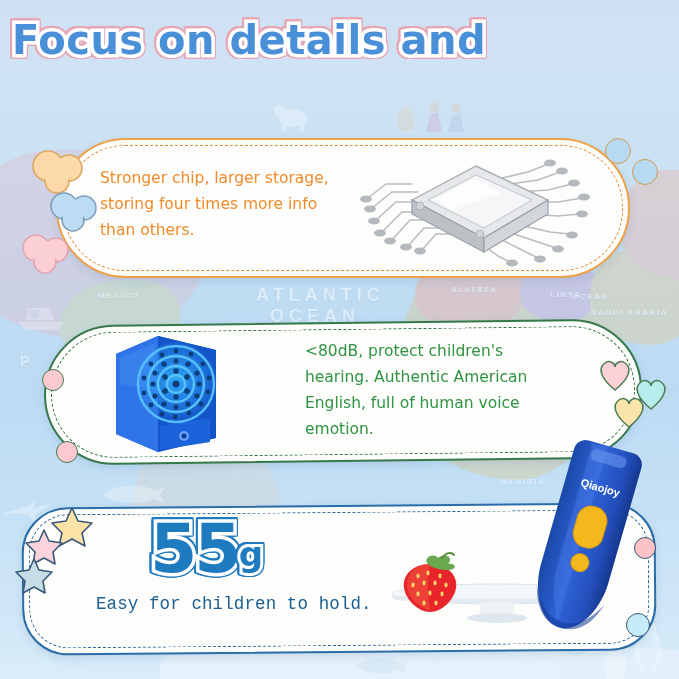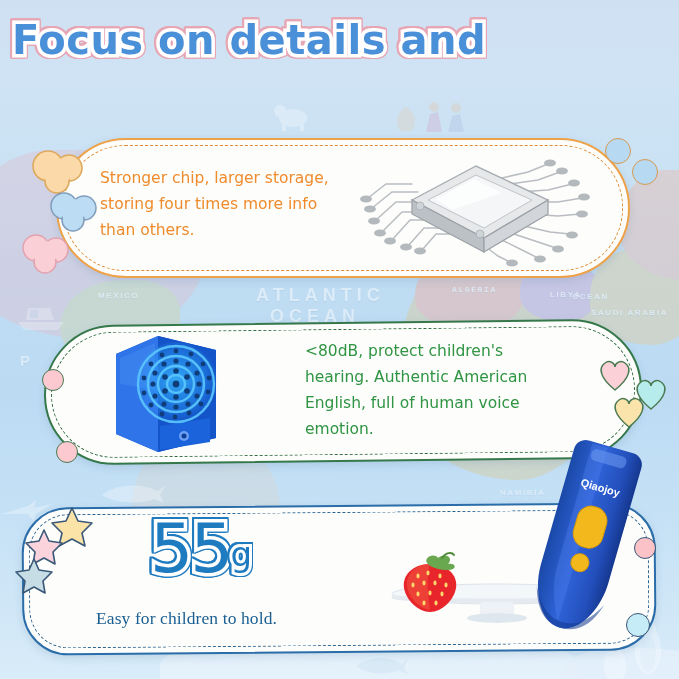--- a/index.html
+++ b/index.html
@@ -84,39 +84,39 @@
     font-family:"DejaVu Sans", sans-serif;
     font-weight:normal;
     line-height:26px;
     white-space:pre-line;
   }
   #p1-text { left:100px; top:165px; width:265px; font-size:15.5px; color:#ef8b2c; }
   #p2-text { left:305px; top:338px; width:290px; font-size:15.5px; color:#2f9443; }
 
   #p3-weight {
     position:absolute; left:150px; top:516px; z-index:7;
-    font-family:"DejaVu Sans", sans-serif; font-weight:normal;
+    font-family:"DejaVu Sans", sans-serif; font-weight:bold;
   }
   .w-num {
     font-size:68px; line-height:66px; color:#1f7bc0;
     -webkit-text-stroke:7px #ffffff; paint-order:stroke fill;
     filter: drop-shadow(1.4px 0 0 #1f7bc0) drop-shadow(-1.4px 0 0 #1f7bc0)
             drop-shadow(0 1.4px 0 #1f7bc0) drop-shadow(0 -1.4px 0 #1f7bc0);
     letter-spacing:-3px;
   }
   .w-unit {
     font-size:34px; color:#1f7bc0;
     -webkit-text-stroke:6px #ffffff; paint-order:stroke fill;
     filter: drop-shadow(1.2px 0 0 #1f7bc0) drop-shadow(-1.2px 0 0 #1f7bc0)
             drop-shadow(0 1.2px 0 #1f7bc0) drop-shadow(0 -1.2px 0 #1f7bc0);
     vertical-align:super;
   }
   #p3-caption {
-    position:absolute; left:96px; top:608px; z-index:7;
-    font-family:Liberation Serif, serif;
+    position:absolute; left:96px; top:594px; z-index:7;
+    font-family:Liberation Mono, monospace;
     font-size:17.5px; color:#1b5f92; letter-spacing:.1px;
   }
 
   
   .decor { position:absolute; z-index:8; }
   .dot { border-radius:50%; }
 
   
   #chip-art { position:absolute; left:352px; top:148px; width:250px; height:120px; z-index:6; }
 
@@ -151,21 +151,21 @@
     <div class="landmass" style="left:160px;top:630px;width:420px;height:70px;background:#f2f7fb;opacity:.85;border-radius:50% 50% 20% 20%;"></div>
     <div class="landmass" style="left:560px;top:648px;width:160px;height:55px;background:#eef5fb;opacity:.85;"></div>
 
     <div class="maplabel" style="left:98px;top:291px;">MEXICO</div>
     <div class="maplabel big" style="left:256px;top:285px;">ATLANTIC</div>
     <div class="maplabel big" style="left:270px;top:306px;">OCEAN</div>
     <div class="maplabel" style="left:452px;top:285px;font-family:Liberation Mono, monospace;">ALGERIA</div>
     <div class="maplabel" style="left:550px;top:290px;">LIBYA</div>
     <div class="maplabel" style="left:572px;top:292px;">OCEAN</div>
     <div class="maplabel" style="left:591px;top:308px;">SAUDI ARABIA</div>
-    <div class="maplabel" style="left:500px;top:488px;">NAMIBIA</div>
+    <div class="maplabel" style="left:500px;top:477px;">NAMIBIA</div>
     <div class="maplabel" style="left:527px;top:318px;">CHAD</div>
     <div class="maplabel" style="left:20px;top:352px;font-size:15px;">P</div>
   </div>
 
   <svg class="silhouette" style="left:12px;top:298px;" width="60" height="34" viewBox="0 0 60 34">
     <path d="M6 24 h46 l-6 8 H12 Z M16 10 h22 l4 12 H14 Z" fill="#ffffff" opacity=".85"></path>
     <path d="M18 12 h8 v8 h-8 Z" fill="#cfe4f5"></path>
   </svg>
   <svg class="silhouette" style="left:98px;top:477px;" width="70" height="30" viewBox="0 0 70 30">
     <path d="M4 18 C18 6 44 6 60 14 L68 8 L62 18 L66 26 L56 22 C42 28 16 26 4 18 Z" fill="#ffffff"></path>

